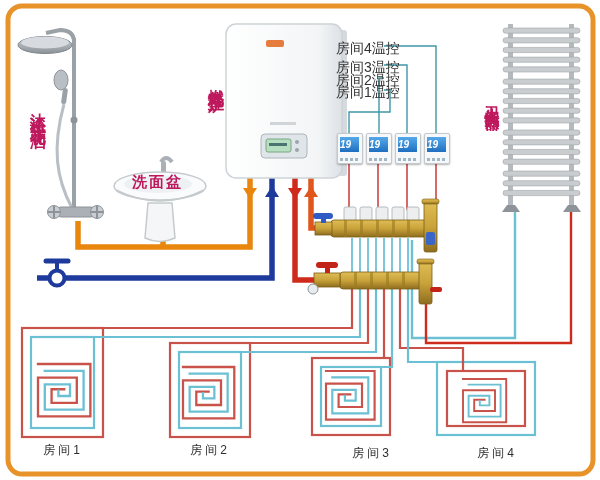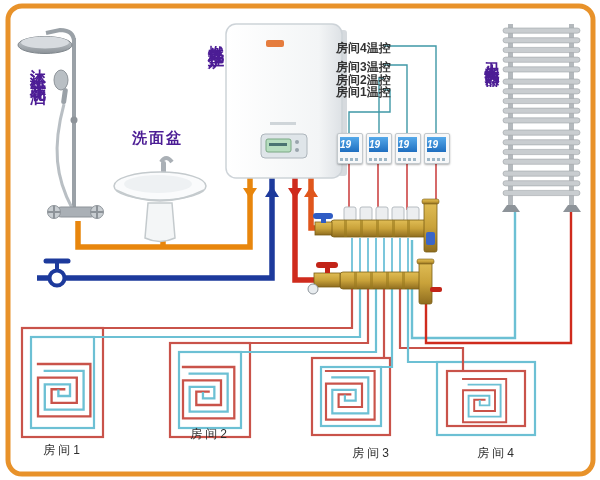--- a/index.html
+++ b/index.html
@@ -1,26 +1,26 @@
 <!DOCTYPE html>
 <html><head>
 <meta charset="utf-8">
 <style>
   html,body{margin:0;padding:0;background:#ffffff;}
   #stage{position:relative;width:600px;height:480px;background:#ffffff;overflow:hidden;
          font-family:"Liberation Sans","DejaVu Sans",sans-serif;color:#2e2e2e;}
   #pipes{position:absolute;left:0;top:0;}
-  .lbl{position:absolute;font-weight:bold;color:#4c1d95;}
+  .lbl{position:absolute;font-weight:bold;color:#be185d;margin-top:44px;}
   .vtext{writing-mode:vertical-rl;text-orientation:upright;letter-spacing:4px;}
   .shower-lbl{left:27px;top:56px;font-size:16px;}
   .basin-lbl{left:132px;top:129px;font-size:15px;letter-spacing:2px;}
   .boiler-lbl{left:205px;top:32px;font-size:16px;letter-spacing:2px;}
   .radiator-lbl{left:482px;top:50px;font-size:15px;letter-spacing:2px;}
   .manifold-lbl{left:424px;top:245px;font-size:13px;letter-spacing:3px;white-space:nowrap;}
-  .tlink{position:absolute;left:336px;font-size:12px;font-weight:bold;color:#333;white-space:nowrap;}
+  .tlink{position:absolute;left:336px;font-size:14px;font-weight:normal;color:#333;white-space:nowrap;}
   .room-lbl{position:absolute;width:70px;text-align:center;font-size:12px;font-weight:normal;
             letter-spacing:3px;color:#2e2e2e;white-space:nowrap;}
   .thermo{position:absolute;width:24px;height:29px;background:#f7f8f9;border:1px solid #c3c9cd;
           border-radius:2px;box-shadow:0 1px 2px rgba(0,0,0,.3);}
   .thermo .screen{position:absolute;left:2px;top:3px;width:17px;height:15px;
           background:linear-gradient(#55a9ea,#1f6fc0);color:#fff;font-size:10px;font-weight:bold;
           font-style:italic;text-align:left;padding-right:2px;line-height:15px;}
   .thermo .btns{position:absolute;bottom:2px;left:2px;right:2px;height:3px;
           background:repeating-linear-gradient(90deg,#9fb7c6 0 3px,rgba(0,0,0,0) 3px 5px);}
 </style>
@@ -268,17 +268,17 @@
 <div class="thermo" style="left:395px;top:133px">
   <div class="screen">19</div>
   <div class="btns"></div>
 </div>
 <div class="thermo" style="left:424px;top:133px">
   <div class="screen">19</div>
   <div class="btns"></div>
 </div>
 
 <div class="room-lbl" style="left:28px;top:442px">房间1</div>
-<div class="room-lbl" style="left:175px;top:426px">房间2</div>
+<div class="room-lbl" style="left:175px;top:442px">房间2</div>
 <div class="room-lbl" style="left:337px;top:445px">房间3</div>
 <div class="room-lbl" style="left:462px;top:445px">房间4</div>
 
 </div>
 
 </body></html>

